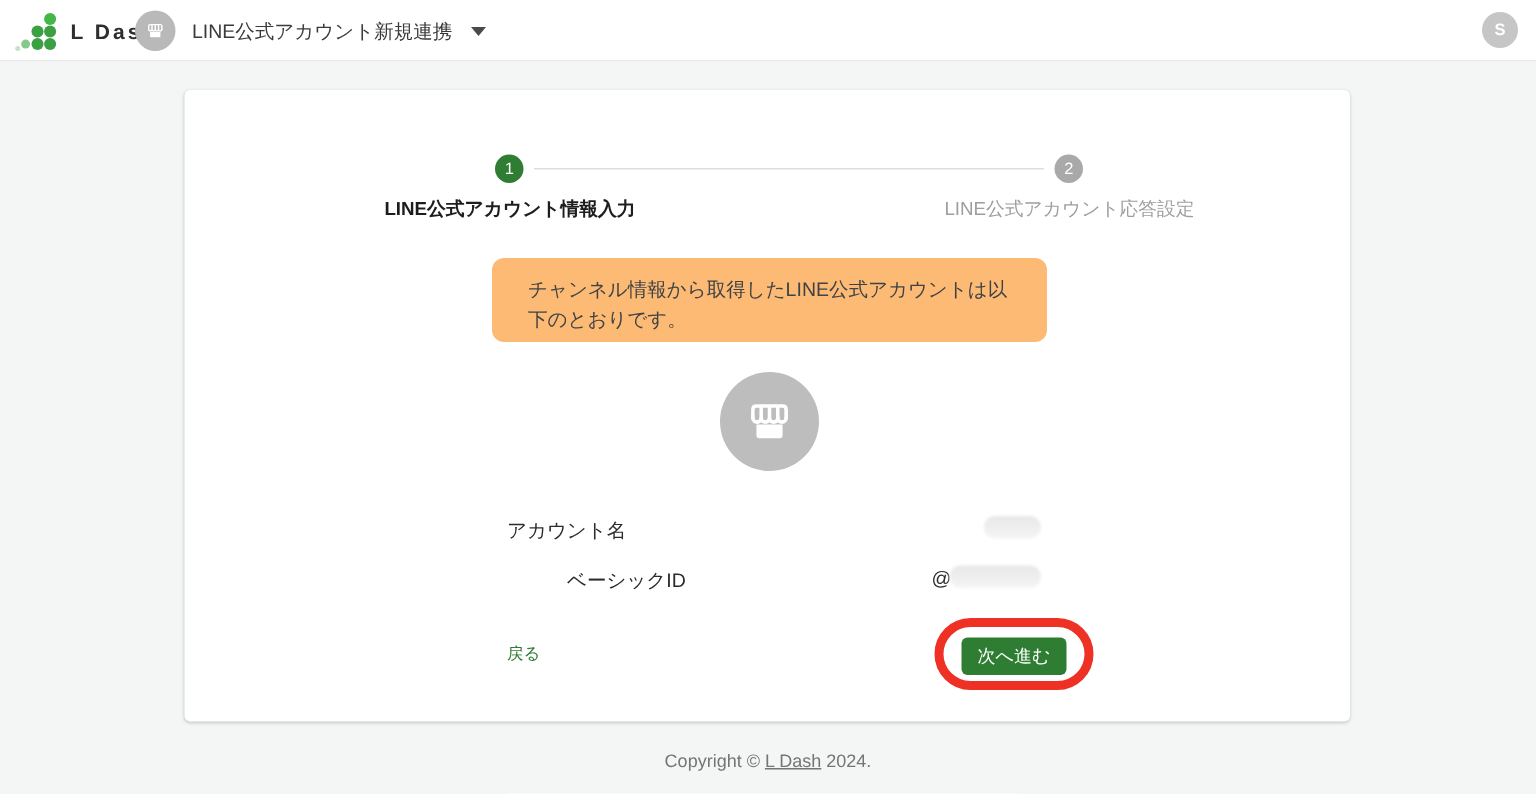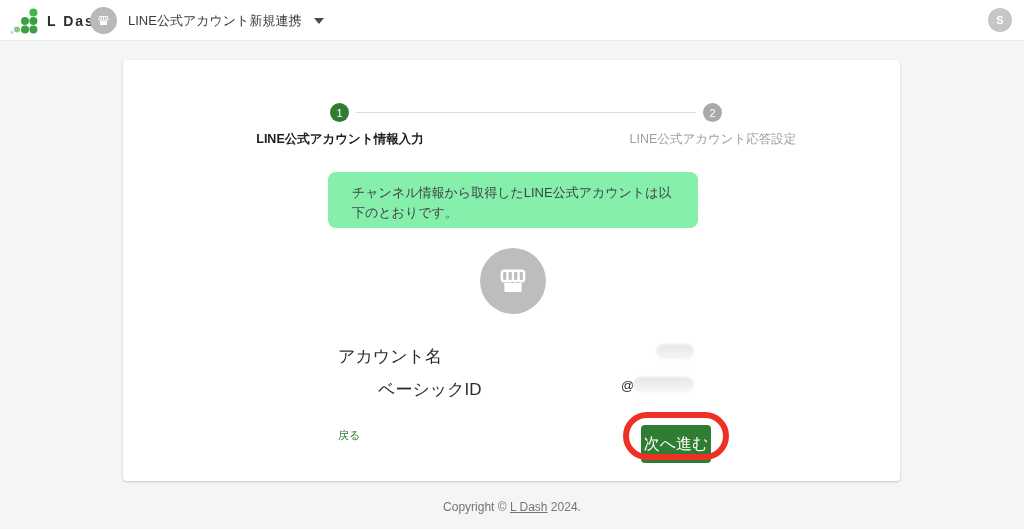--- a/index.html
+++ b/index.html
@@ -40,45 +40,45 @@
   }
   .step-1 { left:207px; top:43px; background:#2e7d32; }
   .step-2 { left:580px; top:43px; background:#a9a9a9; }
   .step-connector { position:absolute; left:233px; top:52px; width:340px; height:1px; background:#dedede; }
   .step-label { position:absolute; top:71px; width:300px; text-align:center; font-size:12.5px; }
   .step-label-1 { left:67px; color:#1d1d1d; font-weight:700; }
   .step-label-2 { left:440px; color:#9e9e9e; font-weight:400; }
   
   .notice-box {
     position:absolute; left:205px; top:112px; width:370px; height:56px;
-    background:#86efac; border-radius:8px; padding:11px 24px;
+    background:#fdba74; border-radius:8px; padding:11px 24px;
     font-size:13px; line-height:1.55; color:#3f4346;
   }
   
   .store-avatar {
     position:absolute; left:357px; top:188px; width:66px; height:66px; border-radius:50%;
     background:#bdbdbd; display:flex; align-items:center; justify-content:center;
   }
   
-  .field-label { position:absolute; font-size:17px; color:#2b2b2b; }
+  .field-label { position:absolute; font-size:13px; color:#2b2b2b; }
   .label-account { left:215px; top:285px; }
   .label-basicid { left:215px; top:318px;margin-left:40px; }
   .at-sign { position:absolute; left:498px; top:318px; font-size:13px; color:#2b2b2b; }
   .redacted-pill {
     position:absolute; height:15px; border-radius:8px;
     background:linear-gradient(180deg,#e7e7e7,#f5f5f5);
     filter:blur(1.2px);
   }
   .pill-account { left:533px; top:284px; width:38px; }
   .pill-basicid { left:510px; top:317px; width:61px; }
   
   .back-link { position:absolute; left:215px; top:368px; font-size:11px; color:#2e7d32; cursor:pointer; text-decoration:none; }
   .next-button {
-    position:absolute; left:518px; top:365px; width:70px; height:38px;
-    background:#2e7d32; border:none; border-radius:4px; color:#ffffff; font-size:16px;
+    position:absolute; left:518px; top:365px; width:70px; height:25px;
+    background:#2e7d32; border:none; border-radius:4px; color:#ffffff; font-size:12px;
     display:flex; align-items:center; justify-content:center; cursor:pointer;
     font-family:inherit;
   }
   .annotation-ring {
     position:absolute; left:500px; top:352px; width:106px; height:48px;
     border:6px solid #ee3124; border-radius:24px; pointer-events:none; z-index:4;
   }
   
   .page-footer { position:absolute; left:0; top:500px; width:1024px; text-align:center; font-size:12px; color:#757575; }
   .page-footer a { color:#757575; text-decoration:underline; cursor:pointer; }

